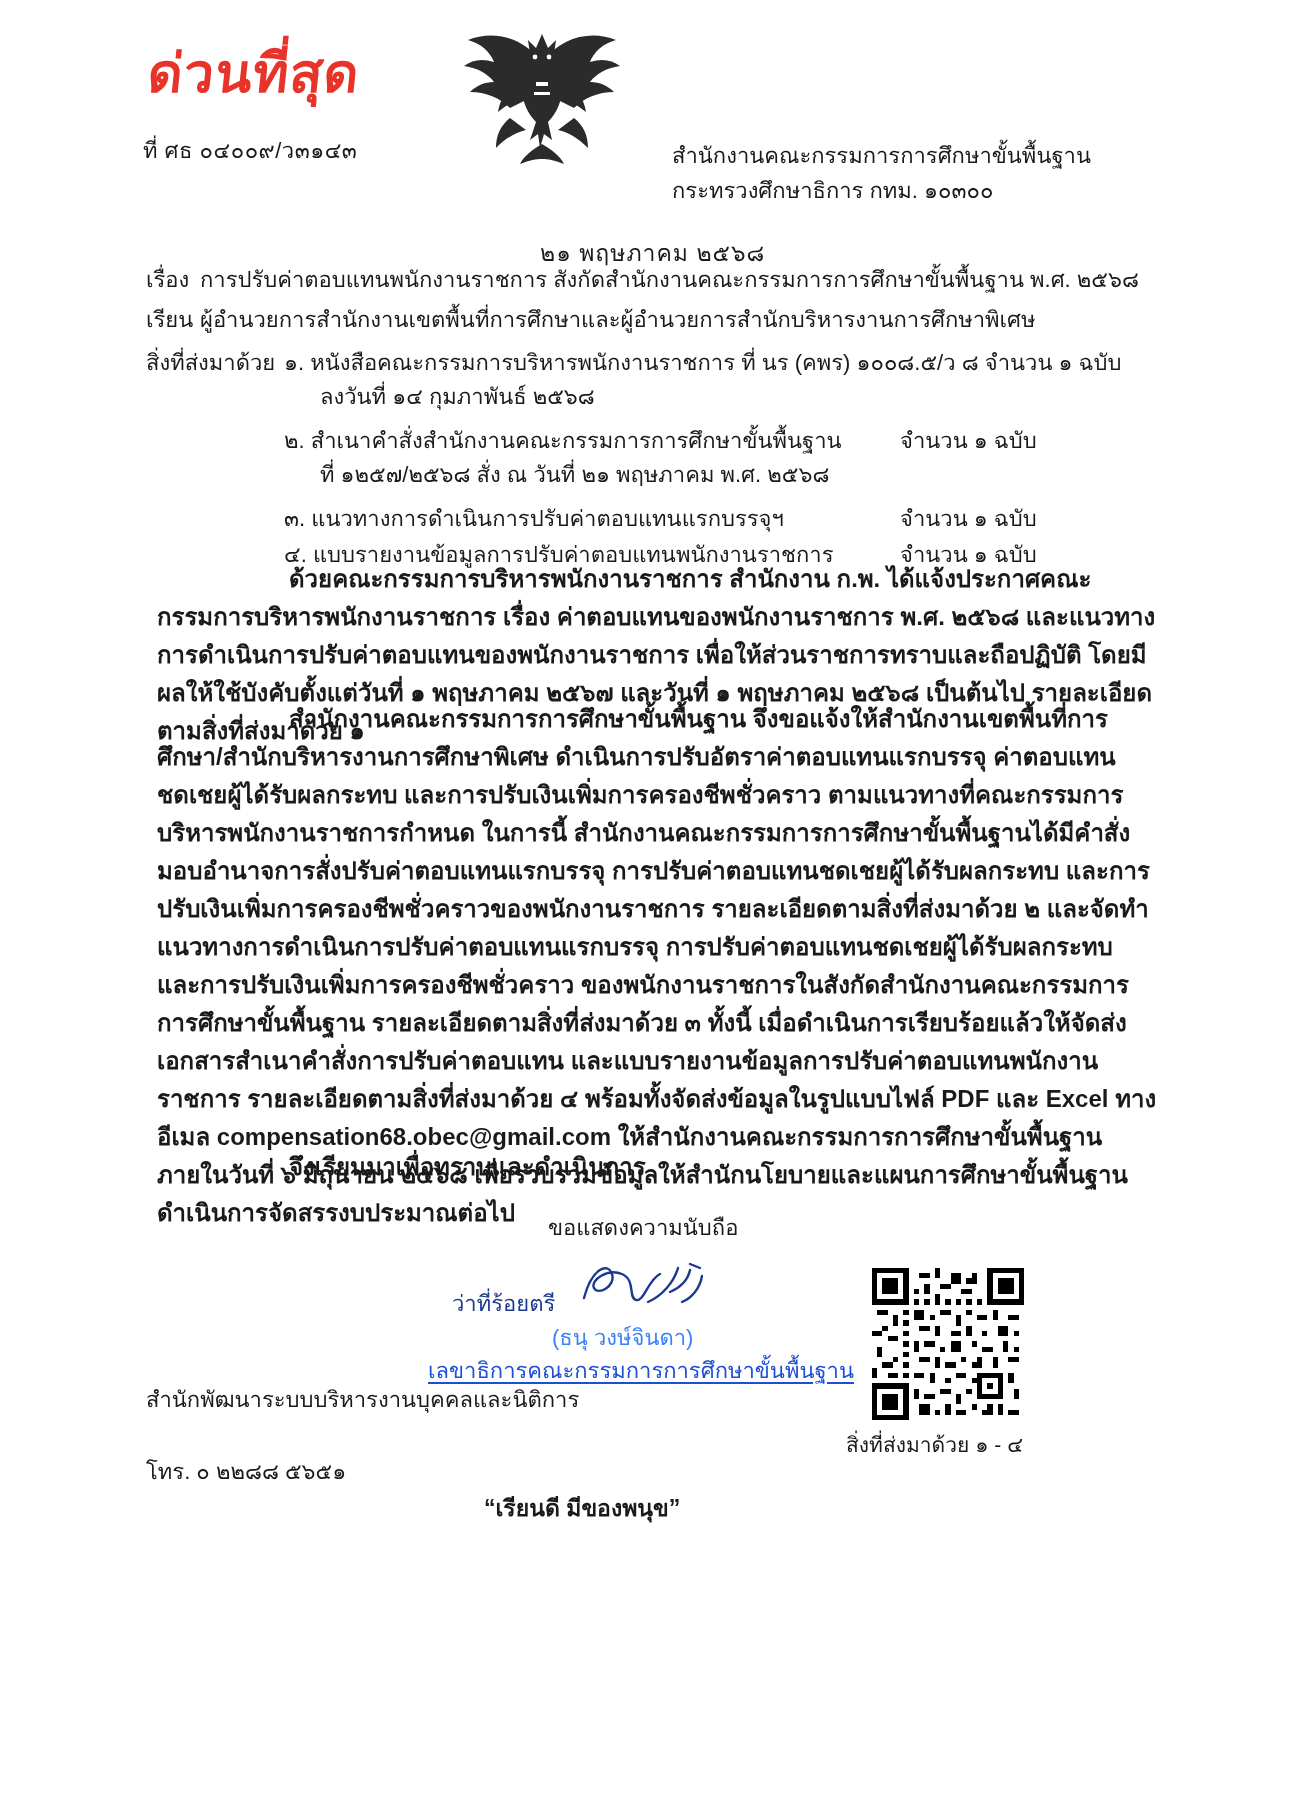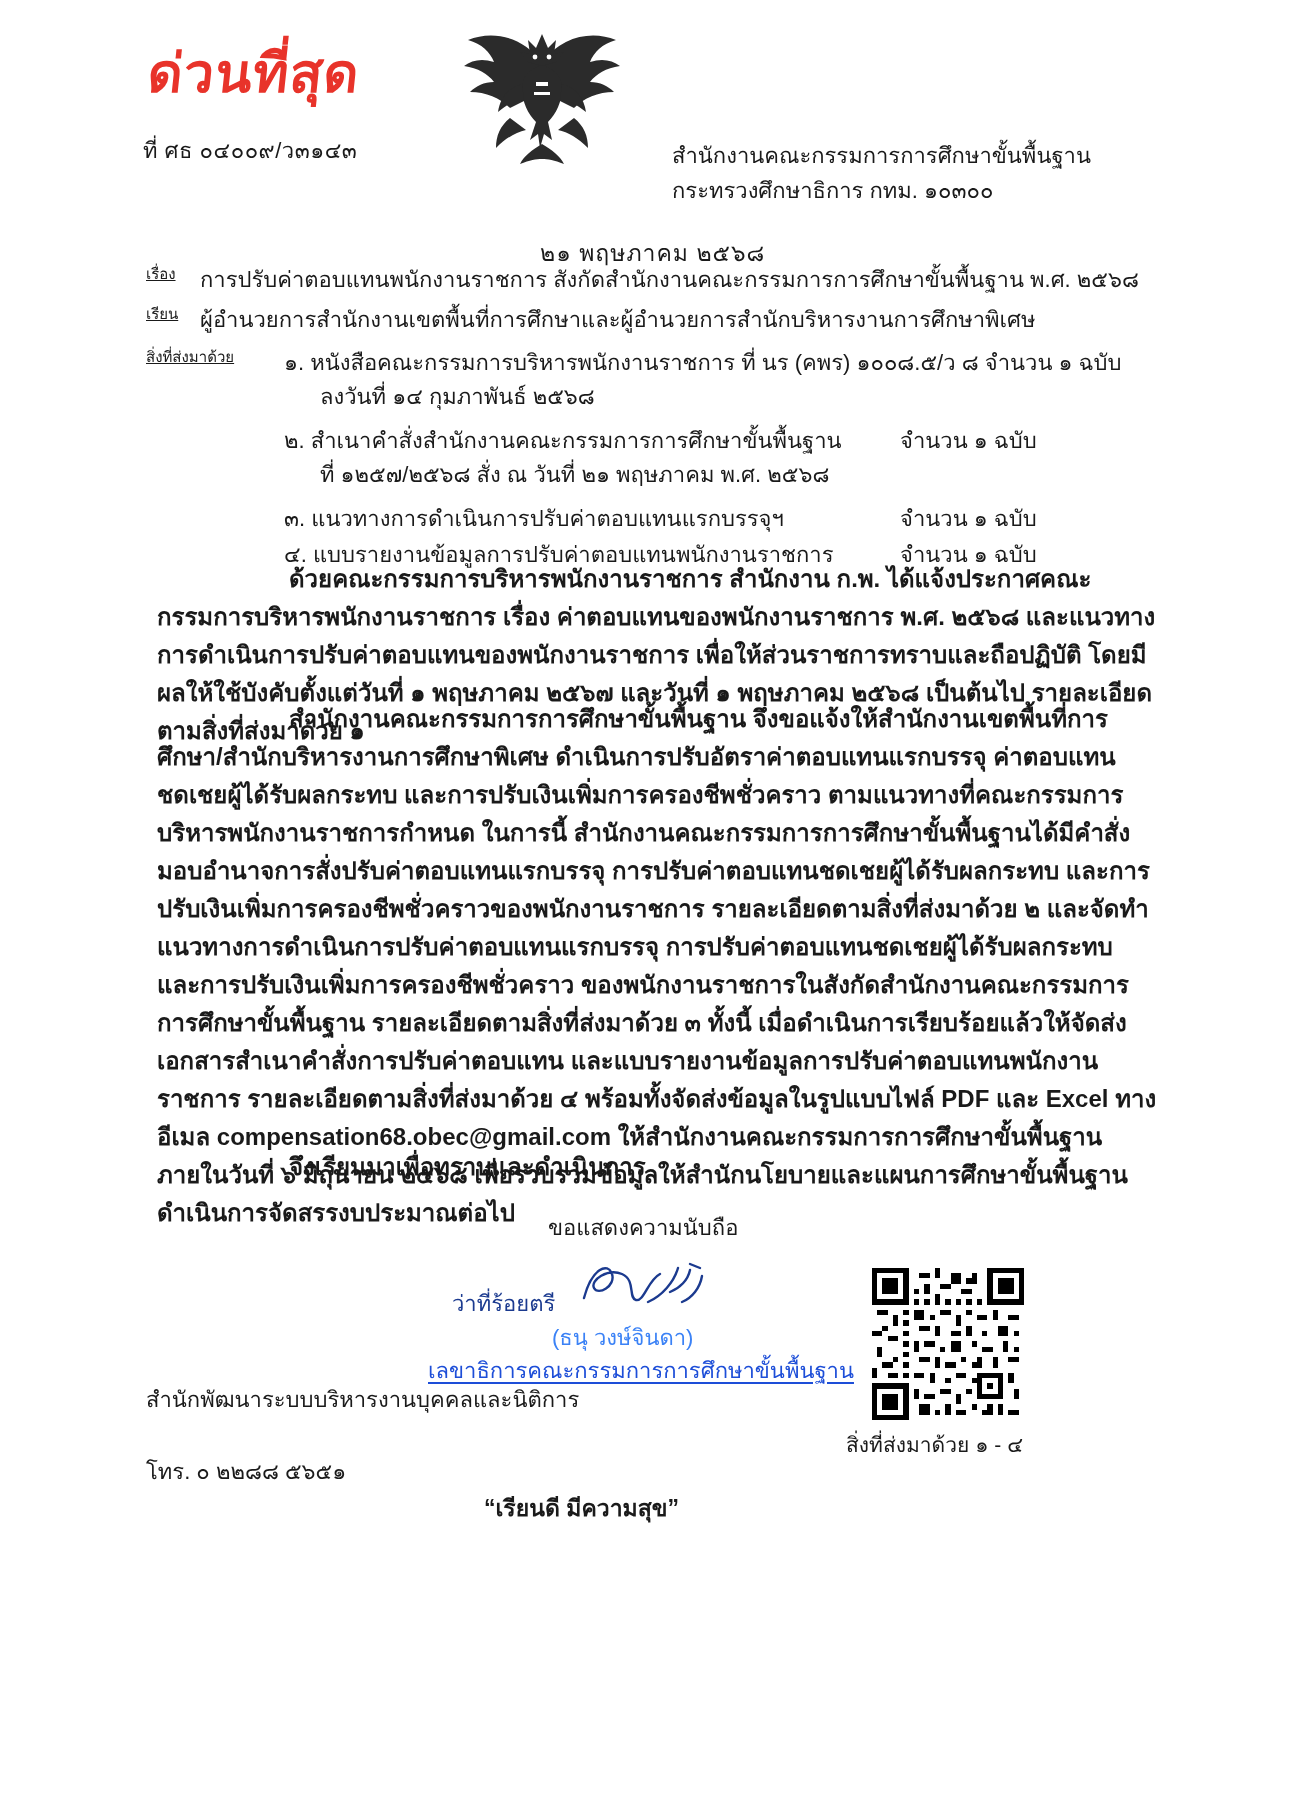--- a/index.html
+++ b/index.html
@@ -65,23 +65,22 @@
     top: 211px;
     font-size: 23px;
     letter-spacing: 1px;
     white-space: nowrap;
     margin-top: 24px;
   }
 
   
   .field-label {
     position: absolute;
-    font-size: 15px;
-    white-space: nowrap;
-    text-decoration: underline;
+    font-size: 22px;
+    white-space: nowrap;
   }
   .field-value {
     position: absolute;
     font-size: 22px;
     white-space: nowrap;
   }
 
   .subject-label { left: 146px; top: 262px; }
   .subject-value { left: 200px; top: 262px; }
   .to-label      { left: 146px; top: 302px; }
@@ -408,15 +407,15 @@
         <rect x="20" y="17" width="1" height="1"></rect>
           <rect x="22" y="26" width="1" height="1"></rect>
       </g>
     </svg>
   </div>
   <div class="qr-caption">สิ่งที่ส่งมาด้วย ๑ - ๔</div>
 
   <div class="footer-line f1">สำนักพัฒนาระบบบริหารงานบุคคลและนิติการ</div>
   <div class="footer-line f3">โทร. ๐ ๒๒๘๘ ๕๖๕๑</div>
 
-  <div class="motto">“เรียนดี มีความสุข”</div>
+  <div class="motto">“เรียนดี มีของพนุข”</div>
 
 </div>
 
 </body></html>

